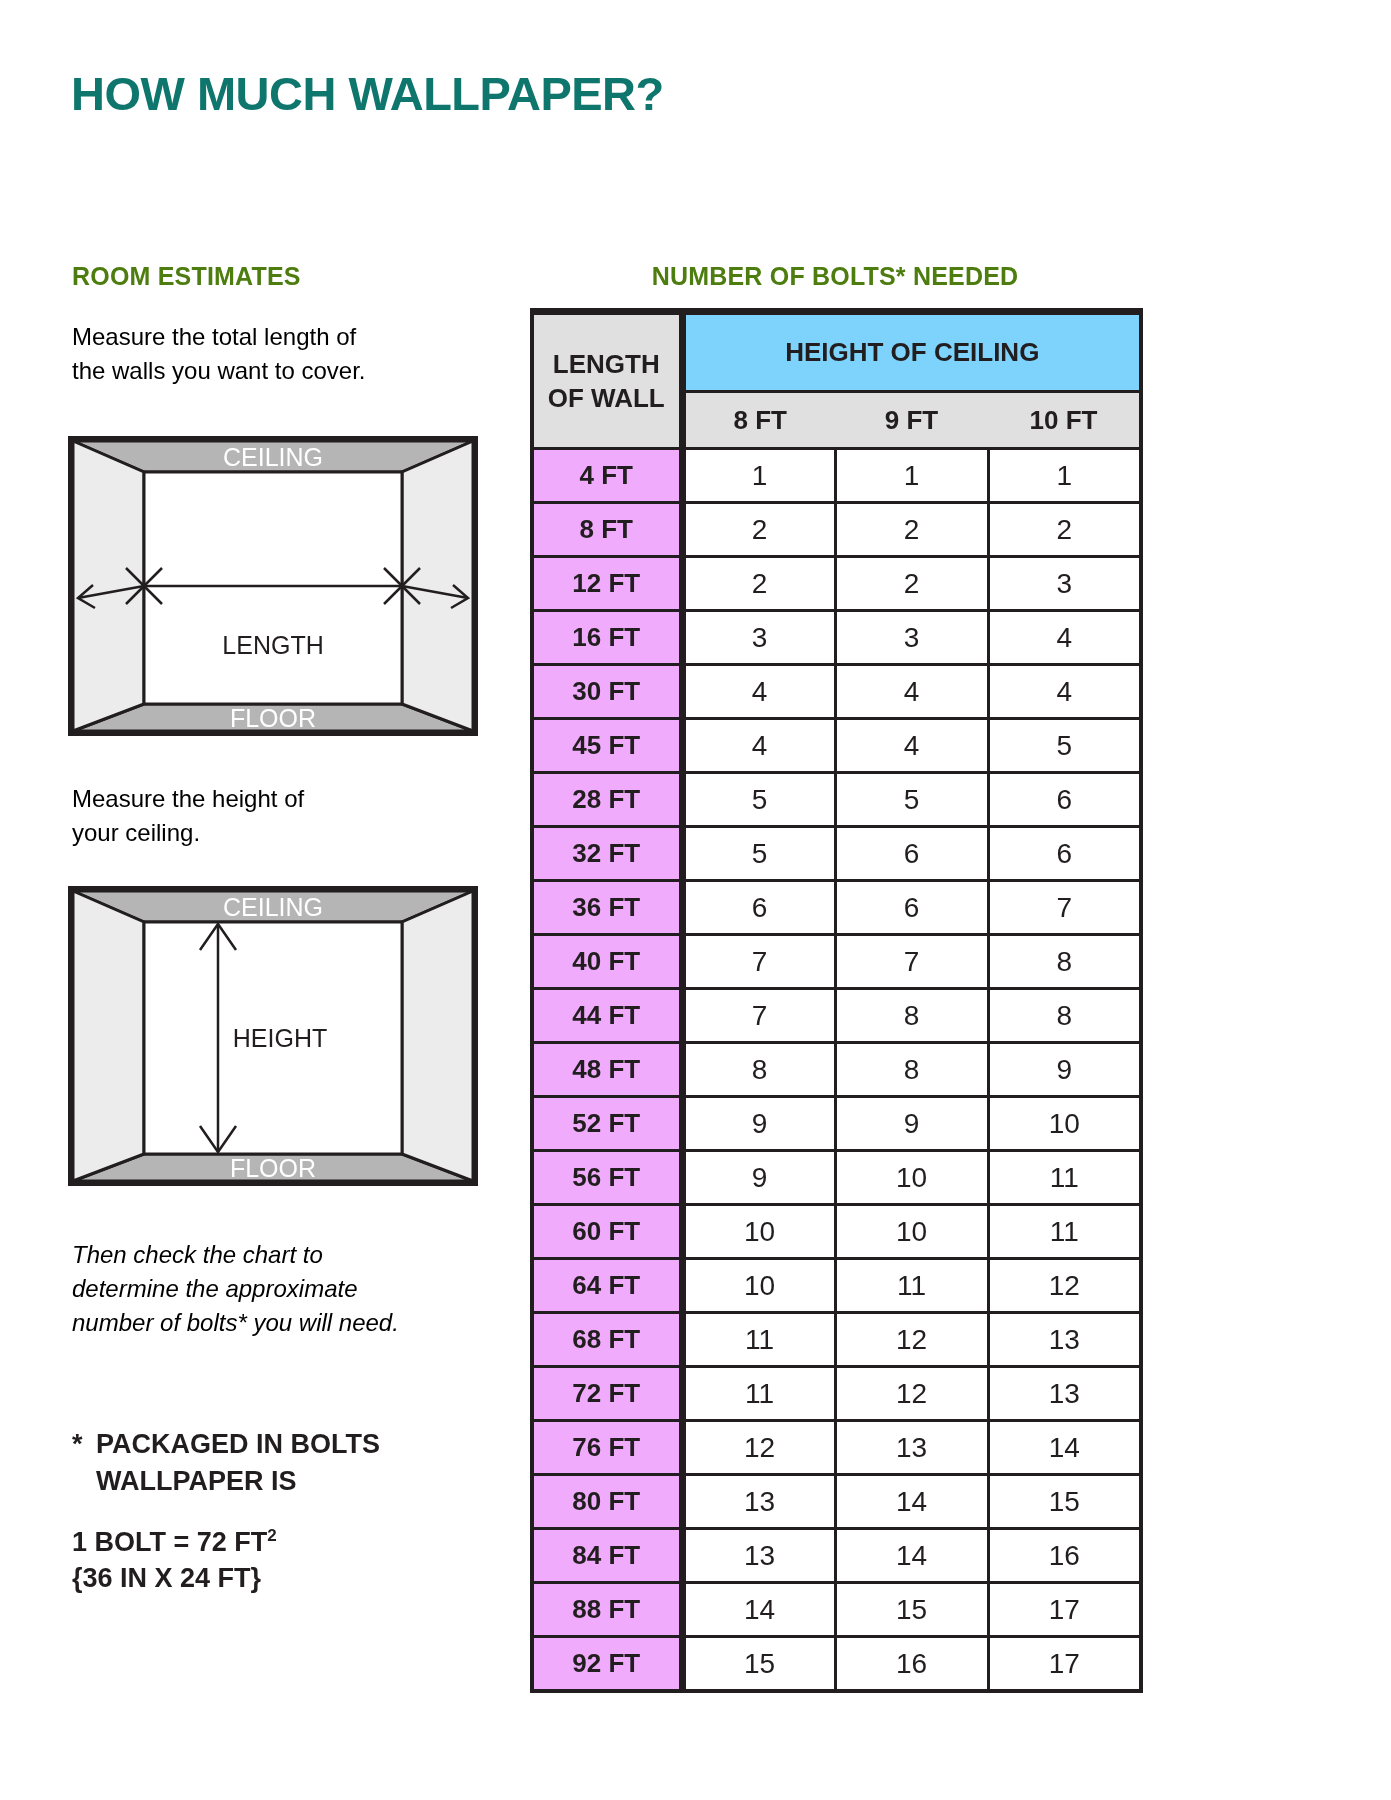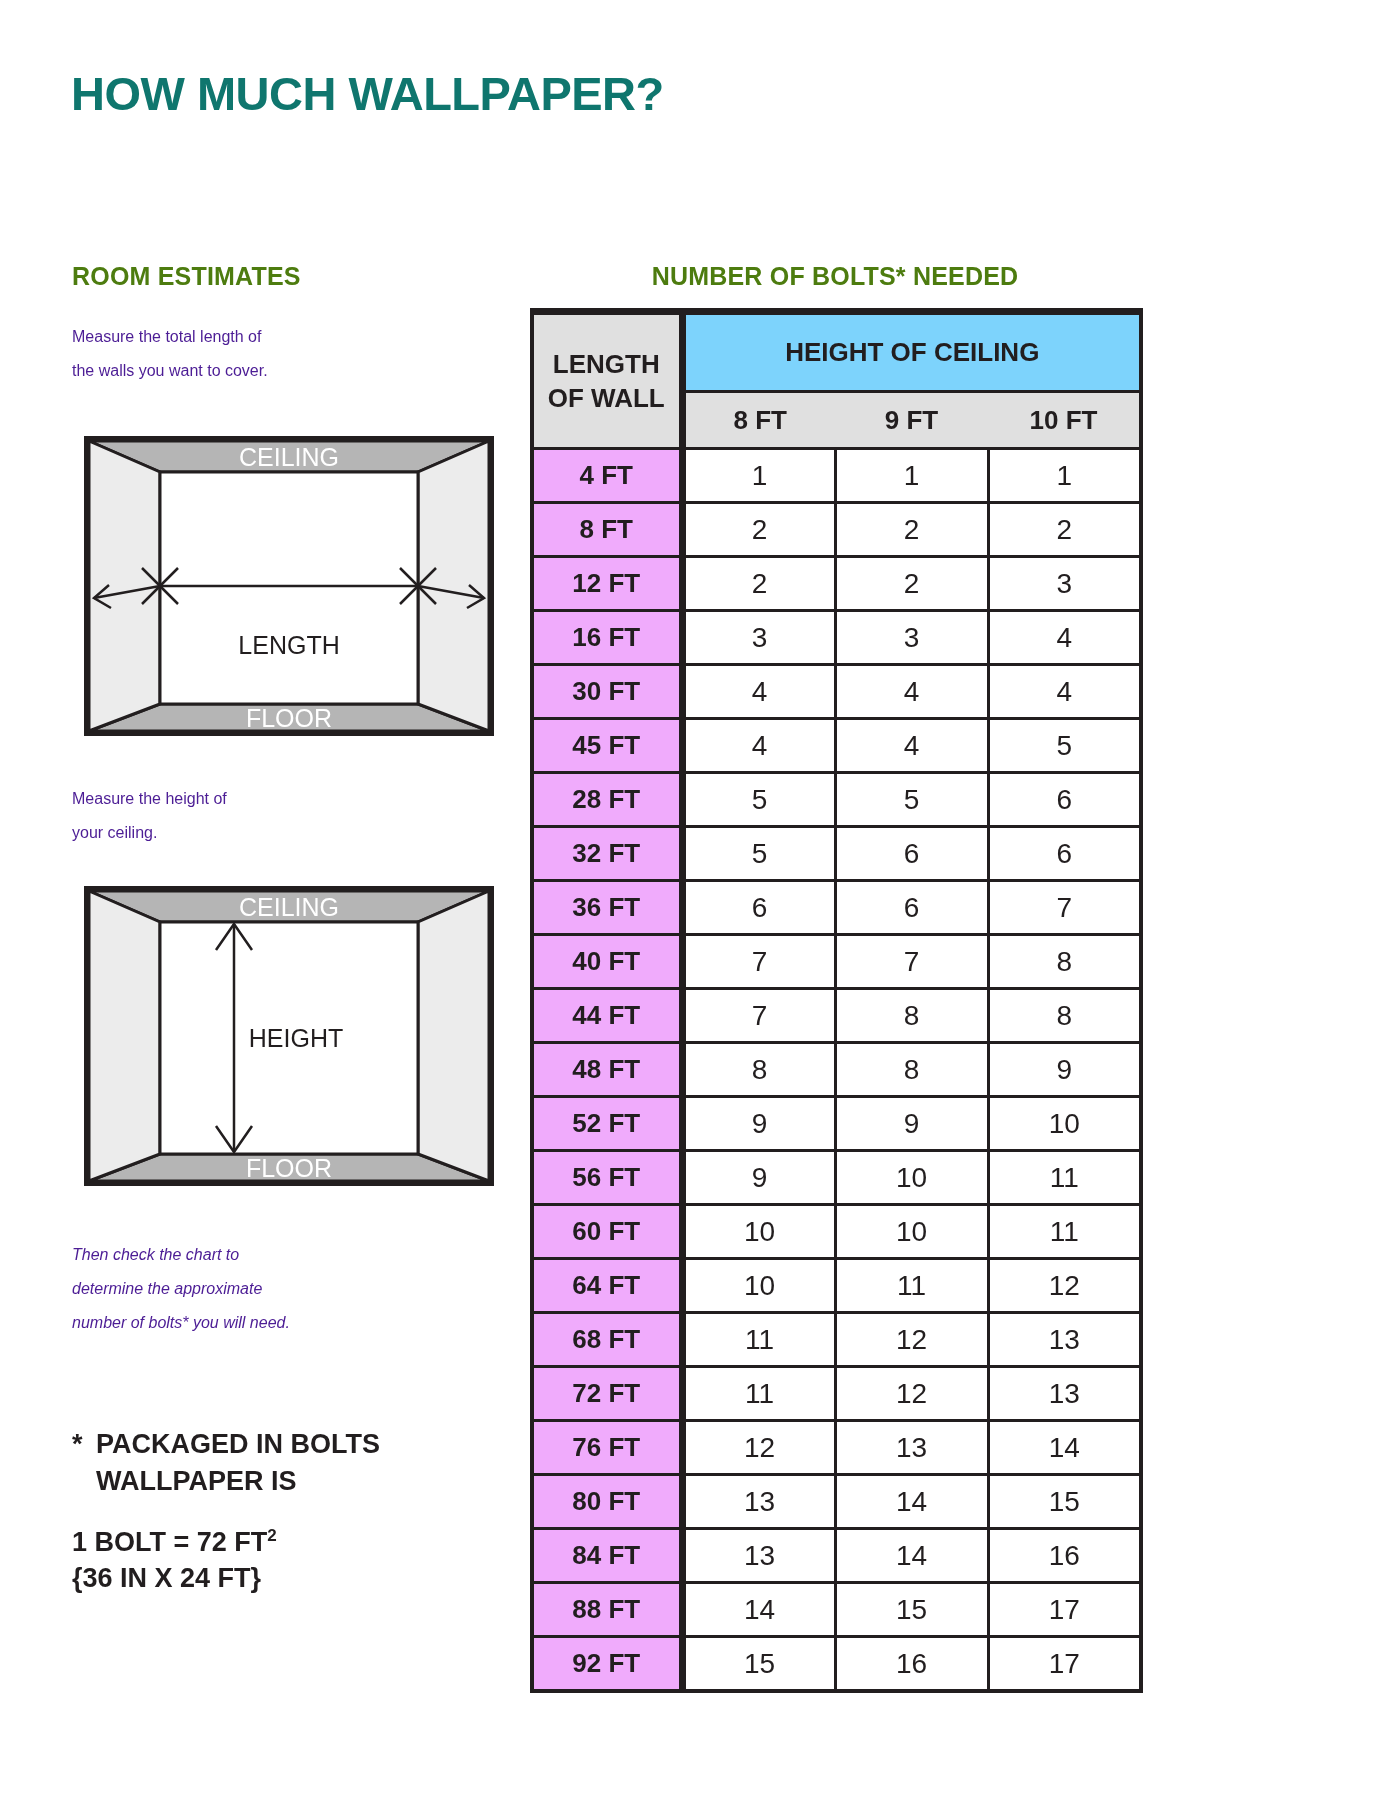--- a/index.html
+++ b/index.html
@@ -23,26 +23,26 @@
   }
   .section-heading {
     font-size: 25px;
     font-weight: bold;
     color: #4d7c0f;
     letter-spacing: 0.2px;
   }
   .room-heading { left: 72px; top: 262px; }
   .table-heading { left: 530px; top: 262px; width: 610px; text-align: center; }
 
-  .body-para { left: 72px; font-size: 16px; line-height: 34px; color: #4c1d95; }
+  .body-para { left: 72px; font-size: 24px; line-height: 34px; color: #000000; }
   .para1 { top: 320px; }
   .para2 { top: 782px; }
   .para3 { top: 1238px; font-style: italic; }
 
-  .diagram { left: 84px; width: 342px; height: 300px; }
+  .diagram { left: 68px; width: 342px; height: 300px; }
   .diagram1 { top: 436px; }
   .diagram2 { top: 886px; }
   .diagram svg { display:block; }
   .diag-label { font-family: "Liberation Sans", "DejaVu Sans", sans-serif; font-size: 25px; }
 
   .footnote {
     left: 72px; top: 1426px;
     display: flex;
     font-size: 27px; font-weight: bold; line-height: 37px;
   }

